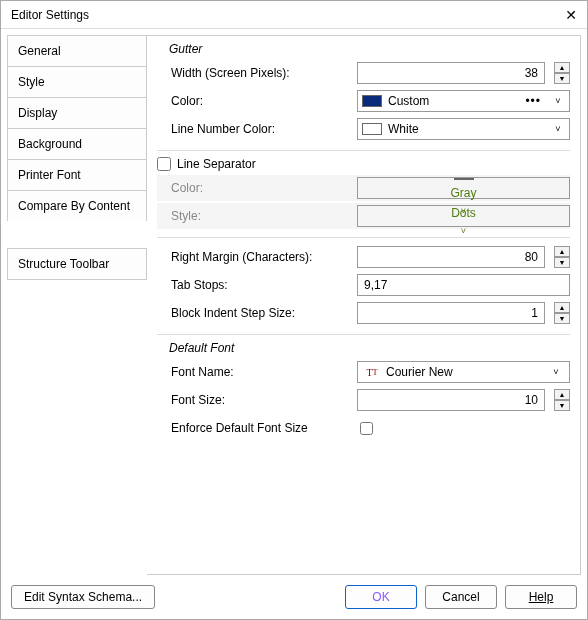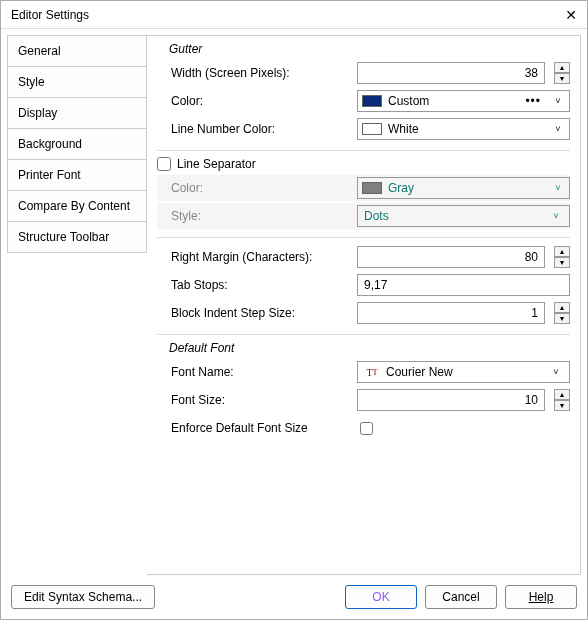--- a/index.html
+++ b/index.html
@@ -4,37 +4,37 @@
 <style>
 * { box-sizing: border-box; margin: 0; padding: 0; }
 body { font-family: "Segoe UI", Tahoma, sans-serif; font-size: 12px; background: #f0f0f0; width: 588px; height: 620px; overflow: hidden; }
 .window { width: 588px; height: 620px; background: #fff; border: 1px solid #aaa; display: flex; flex-direction: column; }
 .titlebar { height: 28px; display: flex; align-items: center; justify-content: space-between; padding: 0 6px 0 10px; border-bottom: 1px solid #ddd; }
 .titlebar .title { font-size: 12px; }
 .titlebar .close { width: 20px; height: 20px; display: flex; align-items: center; justify-content: center; font-size: 14px; cursor: default; }
 .content { flex: 1; display: flex; padding: 6px 6px 0 6px; gap: 0; }
 .sidebar { width: 140px; display: flex; flex-direction: column; }
 .sidebar-item { border: 1px solid #ccc; border-bottom: none; padding: 8px 10px; background: #fdfdfd; cursor: default; font-size: 12px; }
-.sidebar-item:last-child { border-bottom: 1px solid #ccc; }
+.sidebar-item:last-child { border-bottom: 1px solid #ccc; margin-top: 27px; }
 .main { flex: 1; border: 1px solid #ccc; border-left: none; padding: 4px 10px 10px 10px; overflow: auto; }
 .group-label { font-size: 12px; margin: 2px 0 4px 12px; font-style: italic; }
 .row { display: flex; align-items: center; height: 26px; margin-bottom: 2px; }
 .row .lab { flex: 0 0 200px; padding-left: 14px; font-size: 12px; }
 .row .ctrl { flex: 1; display: flex; align-items: center; gap: 7px; }
 .num-input { flex: 1; height: 22px; border: 1px solid #999; padding: 0 6px; text-align: right; font-size: 12px; }
 .text-input { flex: 1; height: 22px; border: 1px solid #999; padding: 0 6px; text-align: left; font-size: 12px; }
 .spinner { width: 16px; display: flex; flex-direction: column; margin-left: 2px; }
 .spinner button { width: 16px; height: 11px; border: 1px solid #999; background: #f3f3f3; font-size: 7px; line-height: 7px; padding: 0; display: flex; align-items: center; justify-content: center; }
 .color-select { flex: 1; height: 22px; border: 1px solid #999; display: flex; align-items: center; padding: 0 4px; gap: 6px; position: relative; }
 .color-swatch { width: 20px; height: 12px; border: 1px solid #666; }
 .color-text { flex: 1; font-size: 12px; }
 .color-extra { font-size: 12px; letter-spacing: 1px; margin-right: 4px; }
 .dd-arrow { width: 14px; text-align: center; font-size: 9px; }
 .disabled { color: #888; background: #f5f5f5; }
-.disabled .color-select, .disabled .dd-select { background: #f5f5f5; color: #0f766e; }
+.disabled .color-select, .disabled .dd-select { background: #f5f5f5; color: #4d7c0f; flex-direction: column; }
 .dd-select { flex: 1; height: 22px; border: 1px solid #999; display: flex; align-items: center; padding: 0 6px; gap: 6px; }
 .section-sep { border: none; border-top: 1px solid #ddd; margin: 8px 0 6px 0; }
 .checkbox-row { display: flex; align-items: center; gap: 6px; margin: 6px 0 4px 0; }
 .checkbox-row input { width: 14px; height: 14px; }
 .font-icon { width: 16px; height: 14px; display: flex; align-items: center; justify-content: center; font-family: serif; font-size: 10px; color: #8b0000; }
 .footer { height: 44px; display: flex; align-items: center; padding: 0 10px; gap: 8px; border-top: 0; }
 .footer .spacer { flex: 1; }
 .btn { height: 24px; min-width: 72px; padding: 0 12px; border: 1px solid #888; background: #fdfdfd; font-size: 12px; cursor: default; border-radius: 3px; }
 .btn.primary { border: 1px solid #0a64c8; color: #8b5cf6; }
 .btn .underline { text-decoration: underline; }

